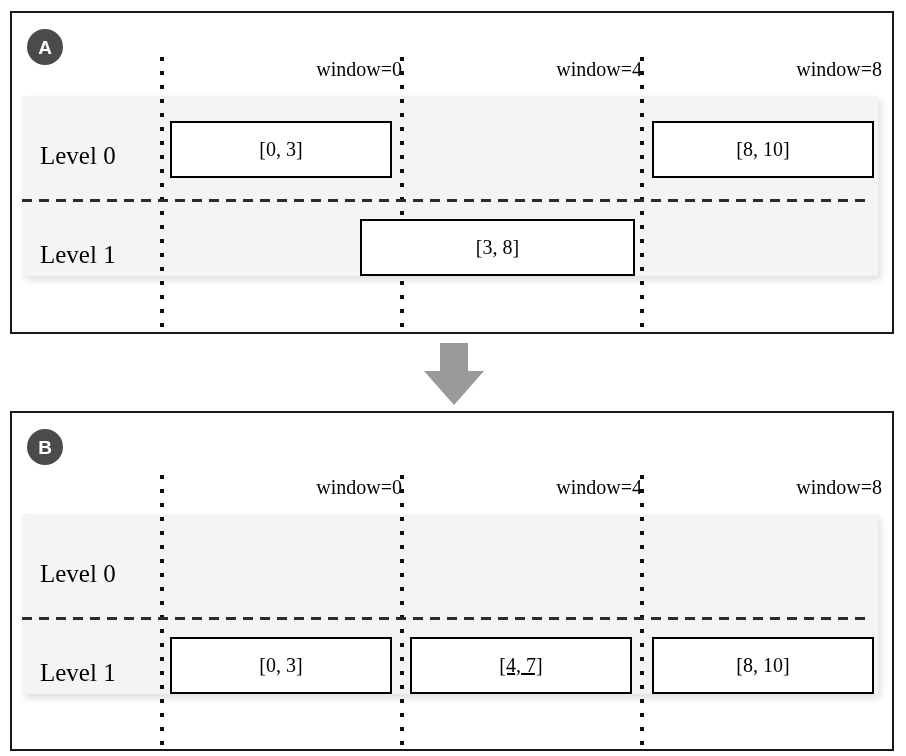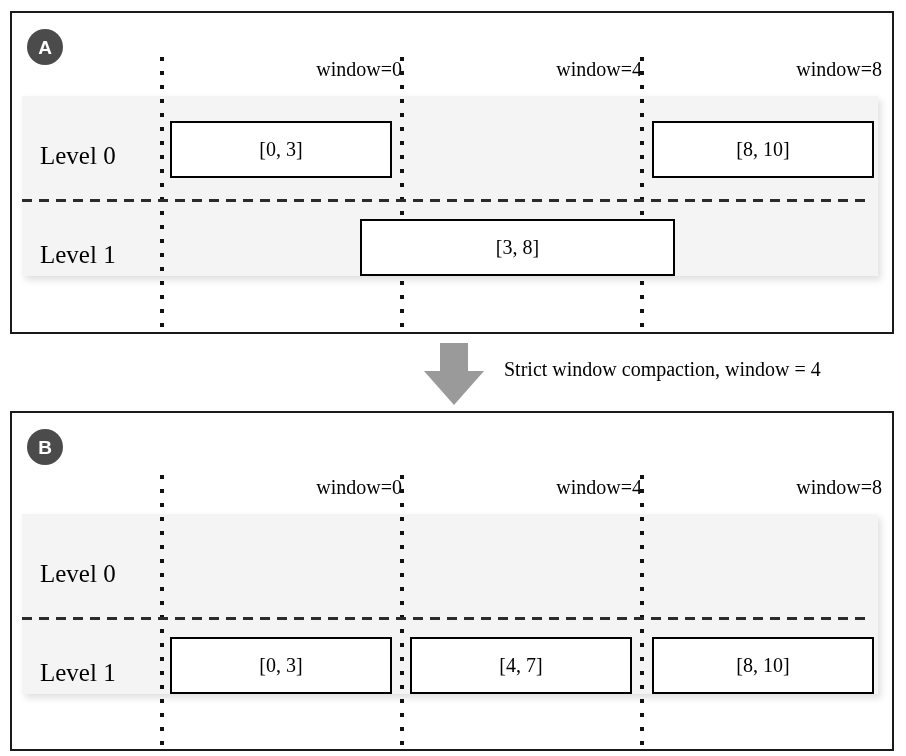--- a/index.html
+++ b/index.html
@@ -125,28 +125,27 @@
     <div class="vdot" style="left:628px; top:44px; height:272px;"></div>
 
     <div class="hdash" style="left:10px; top:186px; width:846px;"></div>
 
     <div class="rowlbl" style="left:28px; top:129px;">Level 0</div>
     <div class="rowlbl" style="left:28px; top:228px;">Level 1</div>
 
     <div class="runbox" style="left:158px; top:108px; width:222px; height:57px;">[0, 3]</div>
     <div class="runbox" style="left:640px; top:108px; width:222px; height:57px;">[8, 10]</div>
 
-    <div class="runbox" style="left:348px; top:206px; width:315px; height:57px;">[3, 8]</div>
+    <div class="runbox" style="left:348px; top:206px; width:275px; height:57px;">[3, 8]</div>
   </div>
 
   <div class="arrow-wrap">
     <div class="arrow-shaft"></div>
     <div class="arrow-head"></div>
   </div>
-  <div class="arrow-label">Strict window compaction, window = 4</div>
 
   <div class="panel" id="panel-b">
 
     <div class="badge">B</div>
 
     <div class="band" style="left:10px; top:101px; width:856px; height:180px;"></div>
 
     <div class="colhdr" style="left:150px; top:63px; width:240px;">window=0</div>
     <div class="colhdr" style="left:390px; top:63px; width:240px;">window=4</div>
     <div class="colhdr" style="left:630px; top:63px; width:240px;">window=8</div>
@@ -154,17 +153,17 @@
     <div class="vdot" style="left:148px; top:62px; height:272px;"></div>
     <div class="vdot" style="left:388px; top:62px; height:272px;"></div>
     <div class="vdot" style="left:628px; top:62px; height:272px;"></div>
 
     <div class="hdash" style="left:10px; top:204px; width:846px;"></div>
 
     <div class="rowlbl" style="left:28px; top:147px;">Level 0</div>
     <div class="rowlbl" style="left:28px; top:246px;">Level 1</div>
 
     <div class="runbox" style="left:158px; top:224px; width:222px; height:57px;">[0, 3]</div>
-    <div class="runbox" style="left:398px; top:224px; width:222px; height:57px;">[4, 7]</div>
+    <div class="runbox" style="left:398px; top:224px; width:222px; height:57px;text-decoration:underline;">[4, 7]</div>
     <div class="runbox" style="left:640px; top:224px; width:222px; height:57px;">[8, 10]</div>
   </div>
 
 </div>
 
 </body></html>

